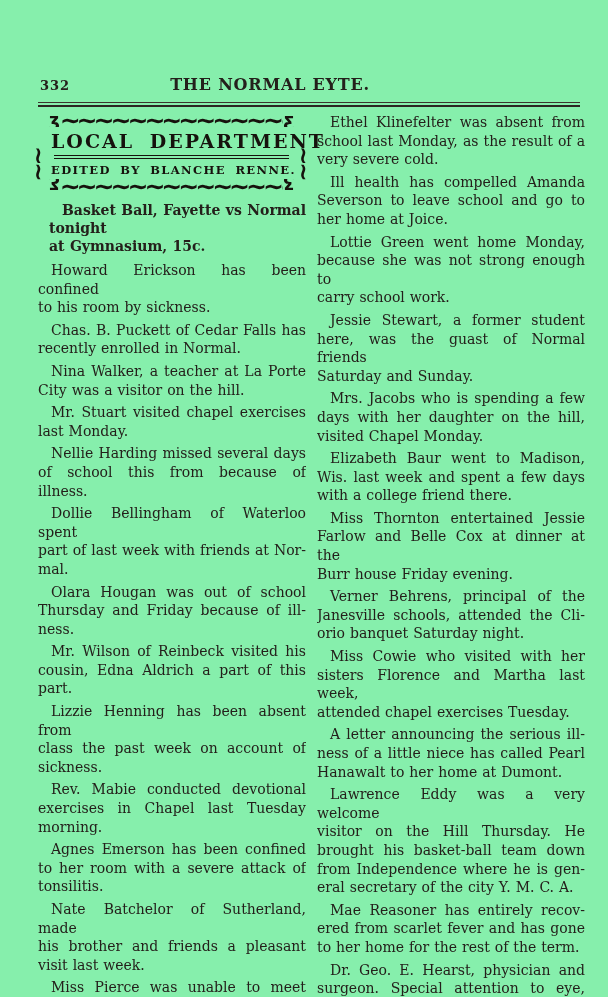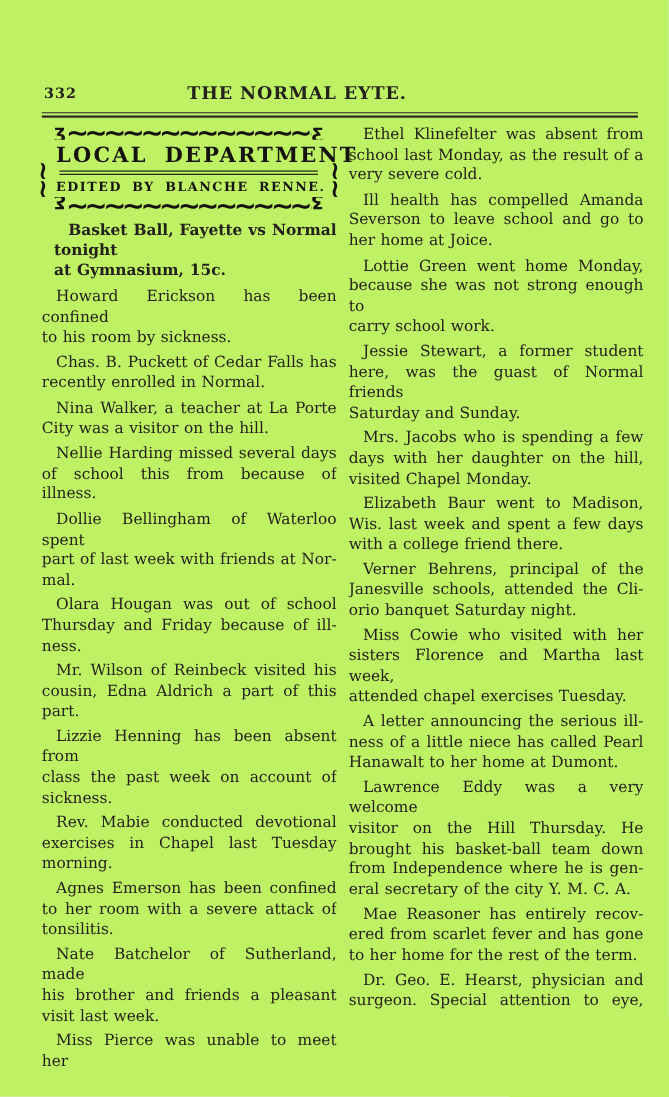--- a/index.html
+++ b/index.html
@@ -4,21 +4,21 @@
 <style>
   html,body { margin:0; padding:0; }
   body {
     width:608px; height:997px; overflow:hidden;
     background:#eceae3;
     font-family:"DejaVu Serif","Liberation Serif",serif;
     color:#24201b;
   }
   .page {
     position:relative; width:608px; height:997px;
-    background:#bef264;
+    background:#86efac;
     box-sizing:border-box;
     padding:74px 28px 0 38px;
   }
   
   .header { position:relative; height:24px; }
   .pagenum {
     position:absolute; left:2px; top:4px;
     font-weight:bold; font-size:13px; letter-spacing:1px;
   }
   .masthead {
@@ -132,20 +132,24 @@
           </div>
           <div class="para">
             <div class="line first">Chas. B. Puckett of Cedar Falls has</div>
             <div class="line last">recently enrolled in Normal.</div>
           </div>
           <div class="para">
             <div class="line first">Nina Walker, a teacher at La Porte</div>
             <div class="line last">City was a visitor on the hill.</div>
           </div>
           <div class="para">
+            <div class="line first">Mr. Stuart visited chapel exercises</div>
+            <div class="line last">last Monday.</div>
+          </div>
+          <div class="para">
             <div class="line first">Nellie Harding missed several days</div>
             <div class="line last">of school this from because of illness.</div>
           </div>
           <div class="para">
             <div class="line first">Dollie Bellingham of Waterloo spent</div>
             <div class="line">part of last week with friends at Nor-</div>
             <div class="line last">mal.</div>
           </div>
           <div class="para">
             <div class="line first">Olara Hougan was out of school</div>
@@ -207,20 +211,25 @@
           </div>
           <div class="para">
             <div class="line first">Mrs. Jacobs who is spending a few</div>
             <div class="line">days with her daughter on the hill,</div>
             <div class="line last">visited Chapel Monday.</div>
           </div>
           <div class="para">
             <div class="line first">Elizabeth Baur went to Madison,</div>
             <div class="line">Wis. last week and spent a few days</div>
             <div class="line last">with a college friend there.</div>
+          </div>
+          <div class="para">
+            <div class="line first">Miss Thornton entertained Jessie</div>
+            <div class="line">Farlow and Belle Cox at dinner at the</div>
+            <div class="line last">Burr house Friday evening.</div>
           </div>
           <div class="para">
             <div class="line first">Verner Behrens, principal of the</div>
             <div class="line">Janesville schools, attended the Cli-</div>
             <div class="line last">orio banquet Saturday night.</div>
           </div>
           <div class="para">
             <div class="line first">Miss Cowie who visited with her</div>
             <div class="line">sisters Florence and Martha last week,</div>
             <div class="line last">attended chapel exercises Tuesday.</div>

